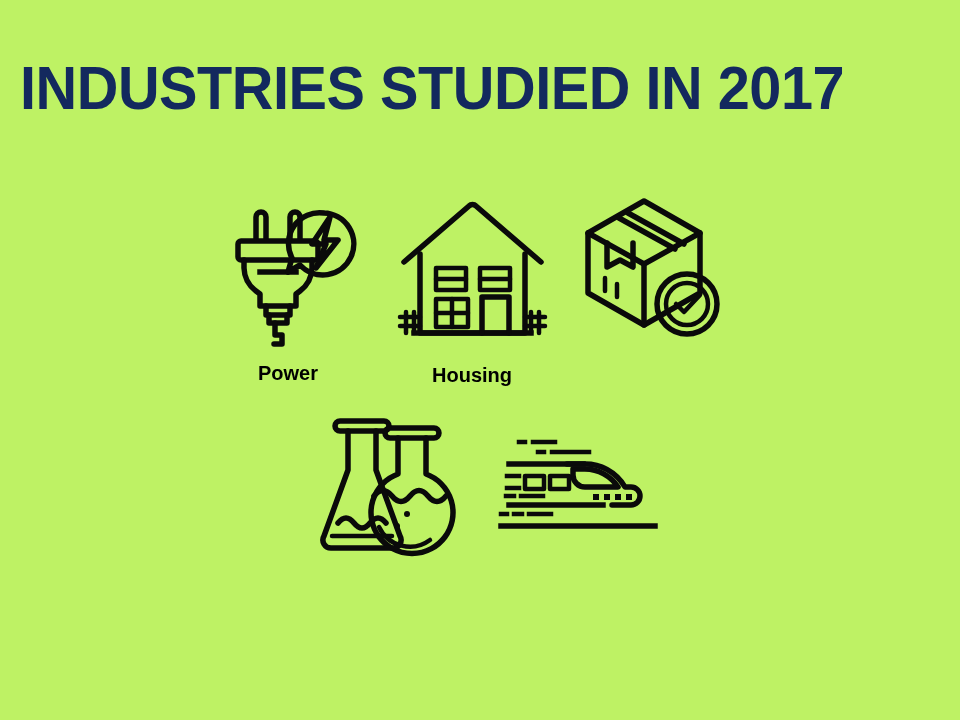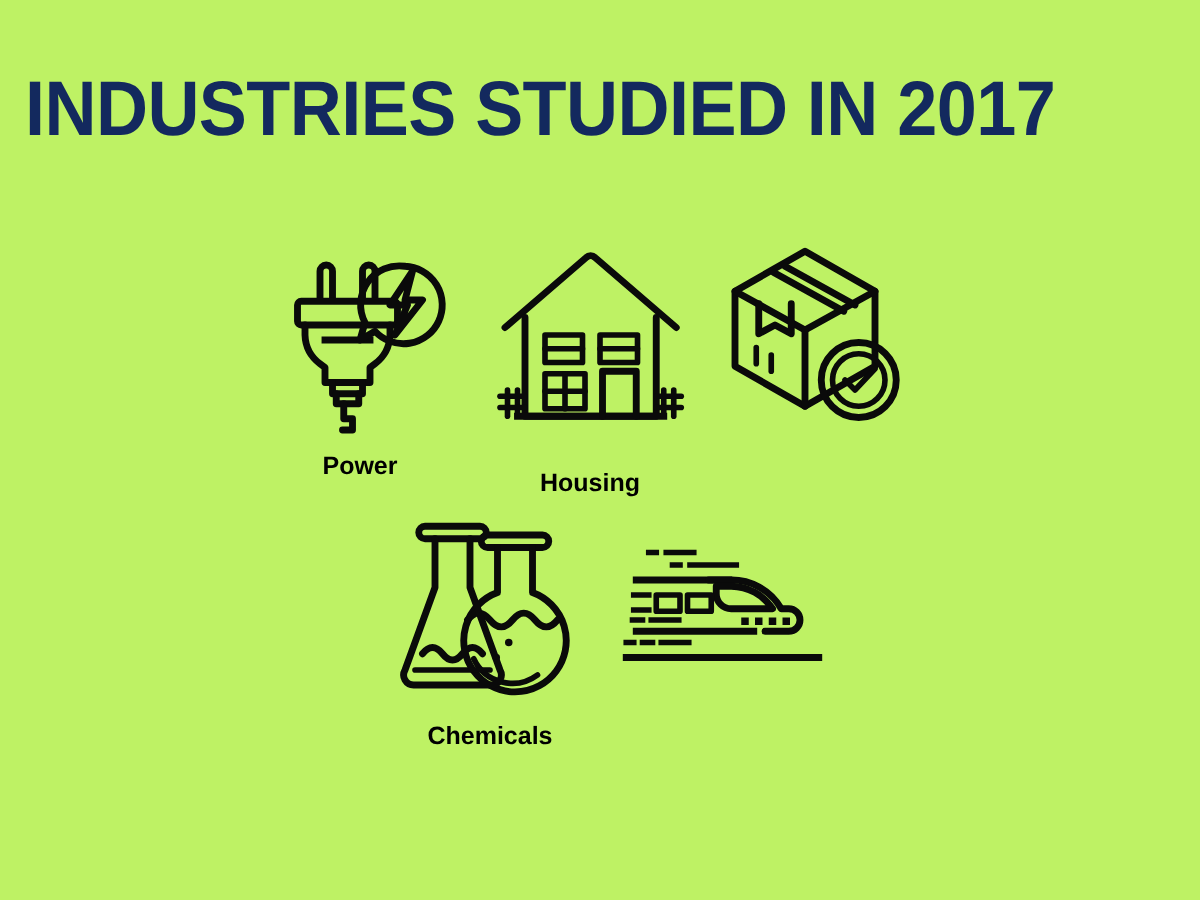--- a/index.html
+++ b/index.html
@@ -57,21 +57,21 @@
 
   
   #card-power      { left: 208px; top: 196px; width: 160px; }
   #card-housing    { left: 392px; top: 196px; width: 160px; }
   #card-logistics  { left: 570px; top: 192px; width: 160px; }
   
   #card-chemicals  { left: 312px; top: 410px; width: 160px; }
   #card-transport  { left: 497px; top: 432px; width: 160px; }
 
   #card-power    .icon-label { margin-top: 14px; }
-  #card-housing  .icon-label { margin-top: 28px; }
+  #card-housing  .icon-label { margin-top: 16px; }
   #card-logistics .icon-label { margin-top: 12px; }
   #card-chemicals .icon-label { margin-top: 16px; }
   #card-transport .icon-label { margin-top: 44px; }
 
   .icon-art path,
   .icon-art line,
   .icon-art polyline,
   .icon-art circle,
   .icon-art rect,
   .icon-art polygon {
@@ -191,21 +191,20 @@
       <path class="thin" d="M63 117 a34 34 0 0 0 51 13"></path>
       <circle class="dot" cx="91" cy="104" r="3"></circle>
       <circle class="dot" cx="81" cy="116" r="3"></circle>
 
       <path d="M24 11 h44 a3 3 0 0 1 0 10 h-44 a3 3 0 0 1 0 -10 Z"></path>
       <path d="M32 21 v39 L8 126 a8 8 0 0 0 7 12 h62 a8 8 0 0 0 7 -12 L60 60 v-39"></path>
 
       <path d="M22 113 q8 -10 16 0 t16 0 q8 -10 16 0"></path>
       <line class="thin" x1="16" y1="126" x2="76" y2="126"></line>
     </svg>
-    <div class="icon-label">Chemicals</div>
   </div>
 
   <div class="icon-card" id="card-transport">
     <svg class="icon-art" width="162" height="106" viewBox="0 0 162 106" aria-hidden="true">
 
       <line class="sq-cap thin" x1="22" y1="10" x2="28" y2="10"></line>
       <line class="sq-cap thin" x1="36" y1="10" x2="58" y2="10"></line>
       <line class="sq-cap thin" x1="41" y1="20" x2="47" y2="20"></line>
       <line class="sq-cap thin" x1="55" y1="20" x2="92" y2="20"></line>
 

